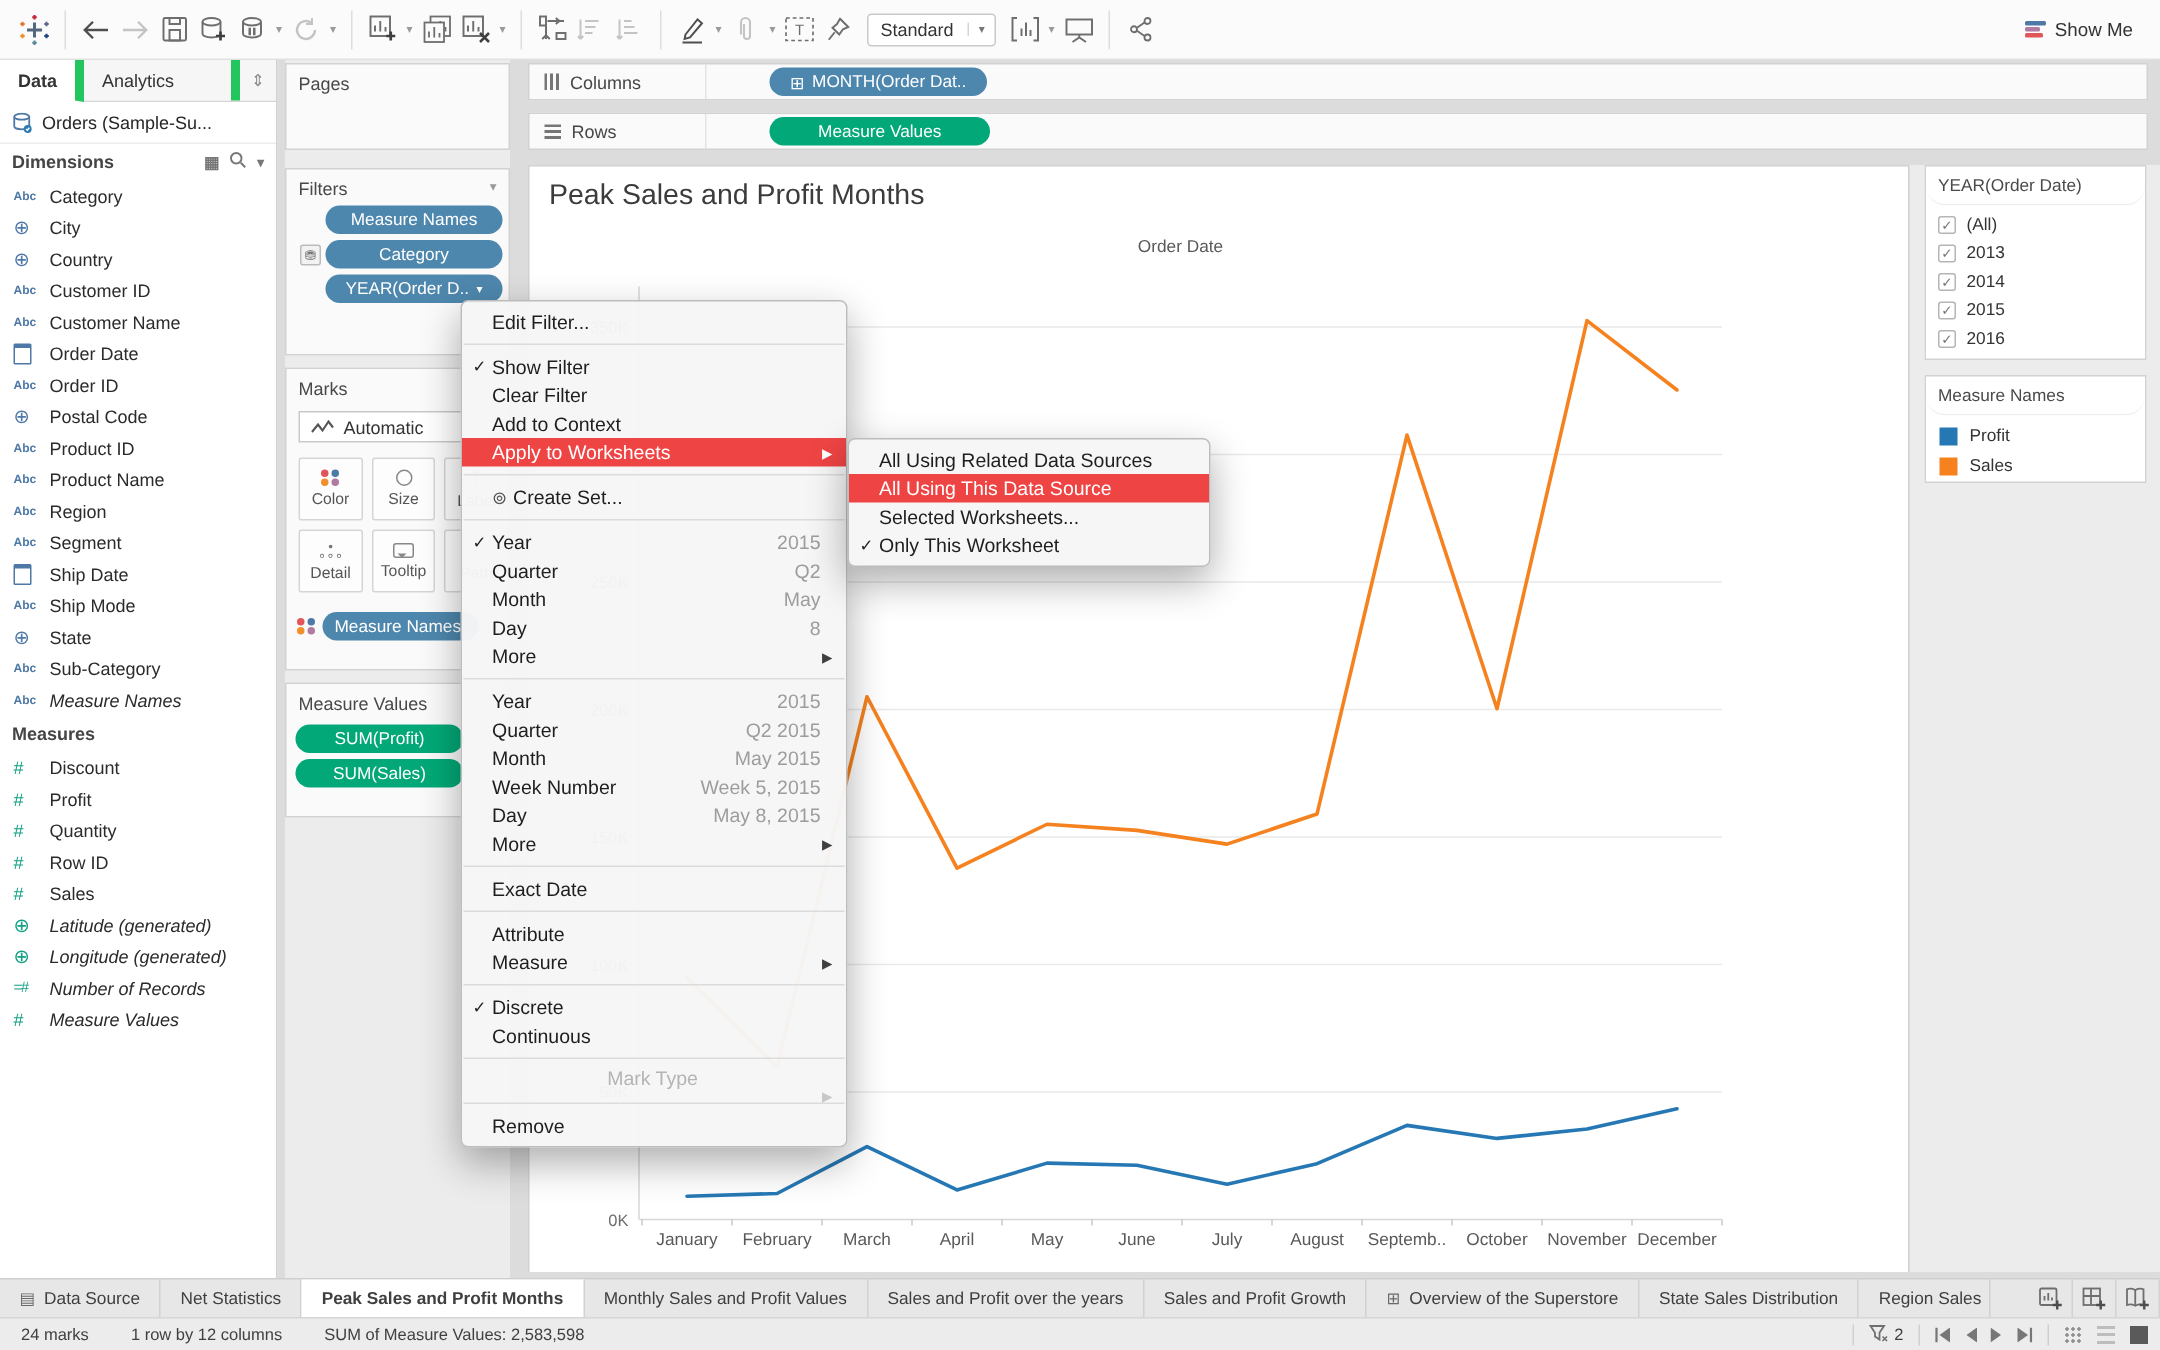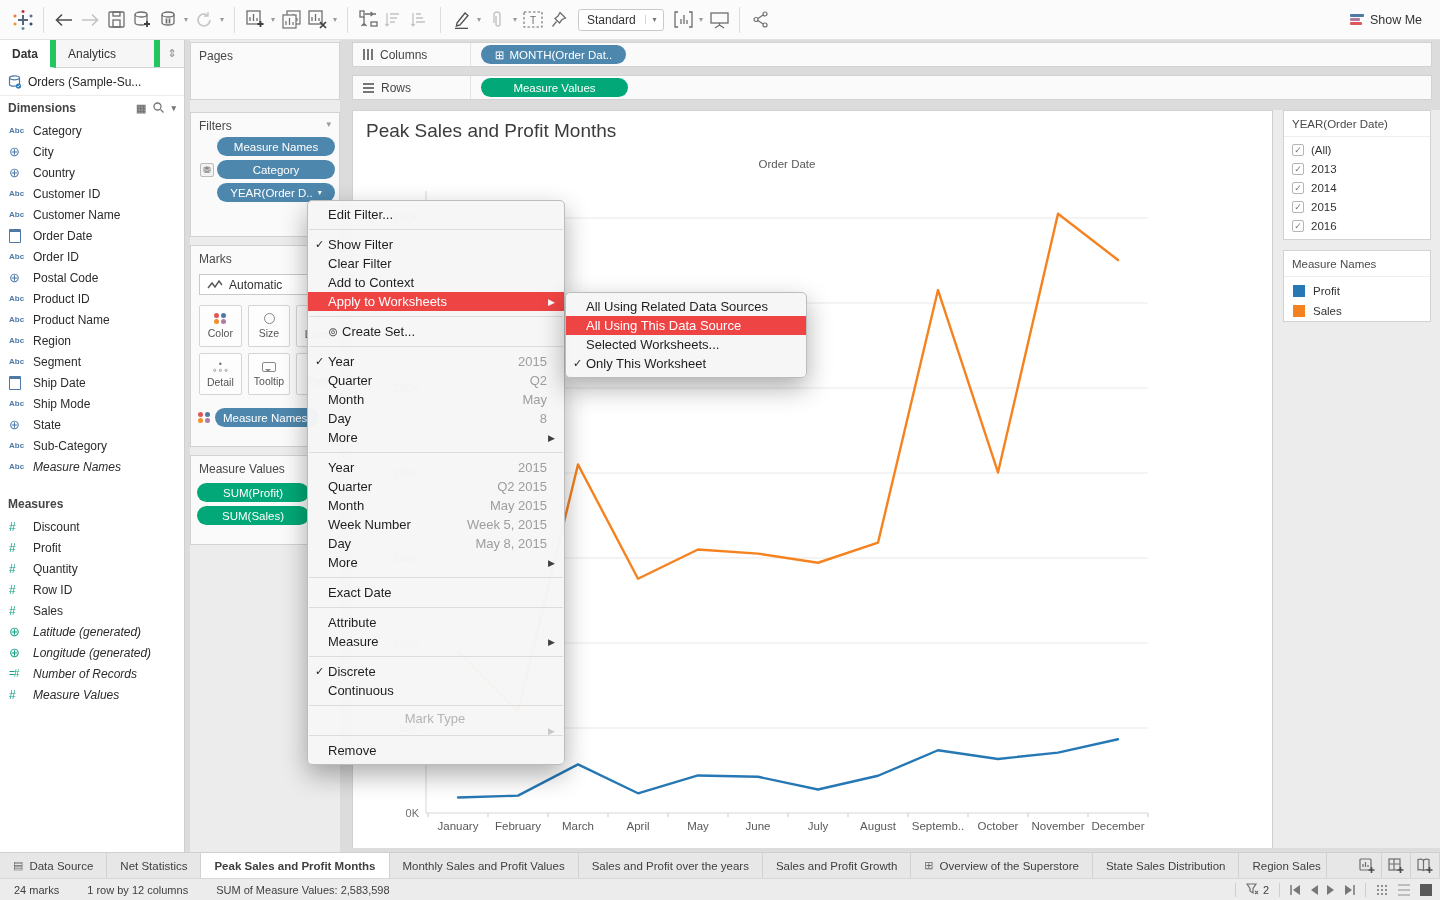--- a/index.html
+++ b/index.html
@@ -58,35 +58,35 @@
   .dots4 { display:grid; grid-template-columns:6px 6px; grid-gap:1px; }
   .dots4 i { width:5px; height:5px; border-radius:50%; display:block; }
   .d1{background:#e15759;} .d2{background:#4e79a7;} .d3{background:#f28e2b;} .d4{background:#b07aa1;}
   .ring { width:11px; height:11px; border:1.4px solid #888; border-radius:50%; }
   .detail-ic { font-size:9px; color:#777; line-height:6px; text-align:center; }
   .tt-ic { width:14px; height:10px; border:1.3px solid #888; border-radius:2px; position:relative; }
   .tt-ic::after { content:""; position:absolute; left:2px; bottom:-4px; border:3px solid transparent; border-top-color:#888; }
   .autom { height:21px; border:1px solid #c9c9c9; background:#fff; margin:8px 8px 0 8px; display:flex; align-items:center; gap:6px; padding:0 7px; font-size:12px; color:#333; }
 
   
-  .shelf { position:absolute; left:352px; width:1080px; height:25px; background:#fafafa; border:1px solid #d2d2d2; display:flex; align-items:center; }
+  .shelf { position:absolute; left:352px; width:1080px; height:25px; background:#fafafa; border:1px solid #d2d2d2; display:flex; align-items:center;gap:32px; }
   .shelf .slabel { width:118px; display:flex; align-items:center; gap:7px; padding-left:10px; font-size:12px; color:#464646; border-right:1px solid #e3e3e3; height:100%; }
   .bars-v { width:10px; height:11px; background:repeating-linear-gradient(90deg,#767676 0 2px,transparent 2px 4px); }
   .bars-h { width:11px; height:10px; background:repeating-linear-gradient(0deg,#767676 0 2px,transparent 2px 4px); }
   .shelf .pill { margin-left:10px; }
 
   
   #canvas { position:absolute; left:352px; top:110px; width:920px; height:738px; background:#fff; border-left:1px solid #d2d2d2; border-top:1px solid #d2d2d2; }
   #sheet-title { position:absolute; left:13px; top:9px; font-size:19px; color:#3c3c3c; }
   #chart-svg { position:absolute; left:0; top:0; font-family:"Liberation Sans",sans-serif; }
 
   
   #rightpanel { position:absolute; left:1272px; top:110px; width:168px; height:738px; background:#ececec; border-left:1px solid #cfcfcf; }
   .rcard { position:absolute; left:10px; width:148px; background:#fff; border:1px solid #d2d2d2; }
-  .rcard .rtitle { font-size:11.5px; color:#4a4a4a; padding:7px 8px 6px 8px; border-bottom:1px solid #eee; }
+  .rcard .rtitle { font-size:11.5px; color:#4a4a4a; padding:7px 8px 6px 8px; border-bottom:1px solid #eee;border-radius:13px; }
   .chkrow { display:flex; align-items:center; gap:7px; padding:0 8px; height:19px; font-size:11.5px; color:#333; }
   .cb { width:12px; height:12px; border:1px solid #b5b5b5; border-radius:2px; background:#fff; color:#787878; font-size:9px; line-height:11px; text-align:center; flex:none; }
   .legrow { display:flex; align-items:center; gap:8px; padding:0 9px; height:20px; font-size:11.5px; color:#333; }
   .swatch { width:12px; height:12px; flex:none; }
 
   
   .cmenu { position:absolute; background:rgba(246,246,246,0.97); border:1px solid #bcbcbc; border-radius:5px; box-shadow:0 10px 26px rgba(0,0,0,0.32); padding:4px 0; z-index:20; }
   #ctx-menu { left:307px; top:200px; width:258px; }
   #ctx-submenu { left:565px; top:292px; width:242px; z-index:21; }
   .mi { height:19px; display:flex; align-items:center; padding:0 9px 0 7px; font-size:13px; color:#1e1e1e; }
@@ -385,21 +385,21 @@
         </div>
         <div class="fitem">
           <span class="fic" data-kind="abc"></span>
           <span class="flabel">Sub-Category</span>
         </div>
         <div class="fitem" data-variant="calc">
           <span class="fic" data-kind="abc"></span>
           <span class="flabel">Measure Names</span>
         </div>
       </div>
-    <div class="phead" style="margin-top:15px">
+    <div class="phead" style="">
       <span>Measures</span>
     </div>
     <div>
 
     <div class="fitem">
           <span class="fic" data-kind="hash"></span>
           <span class="flabel">Discount</span>
         </div>
         <div class="fitem">
           <span class="fic" data-kind="hash"></span>

